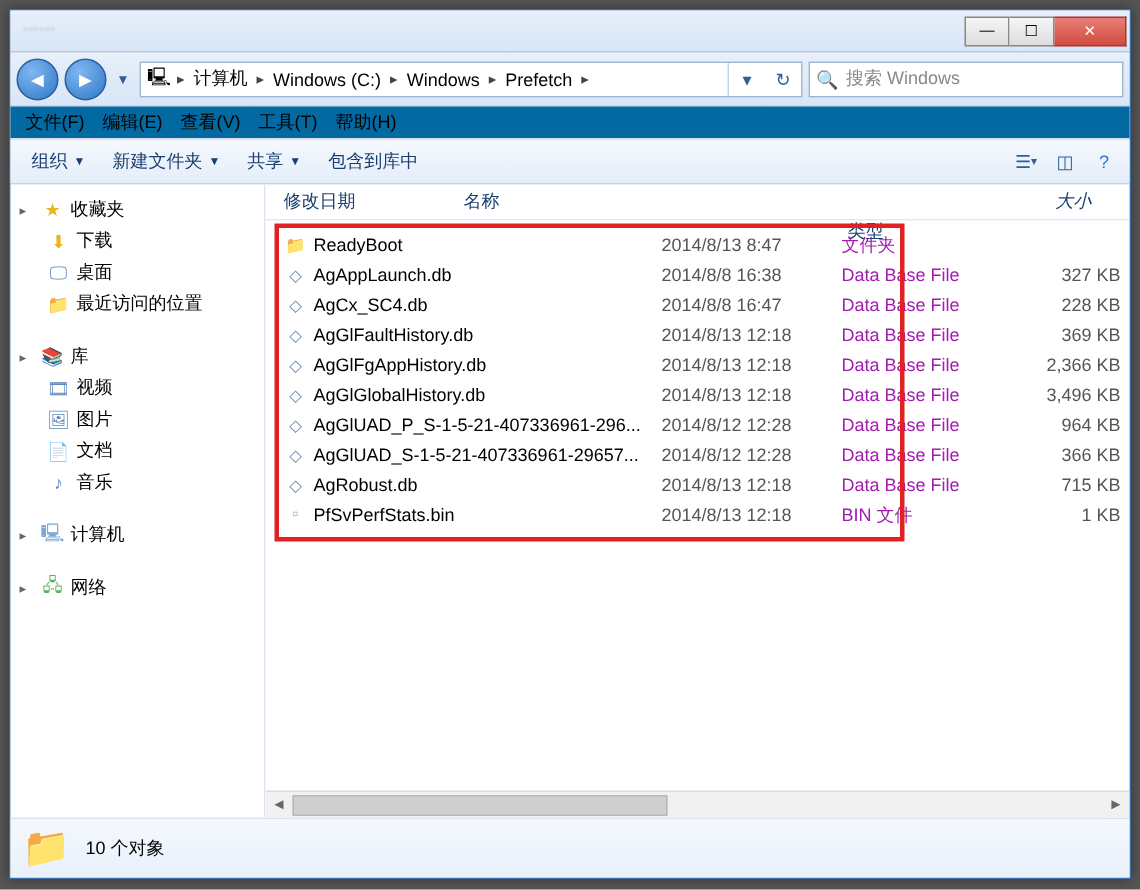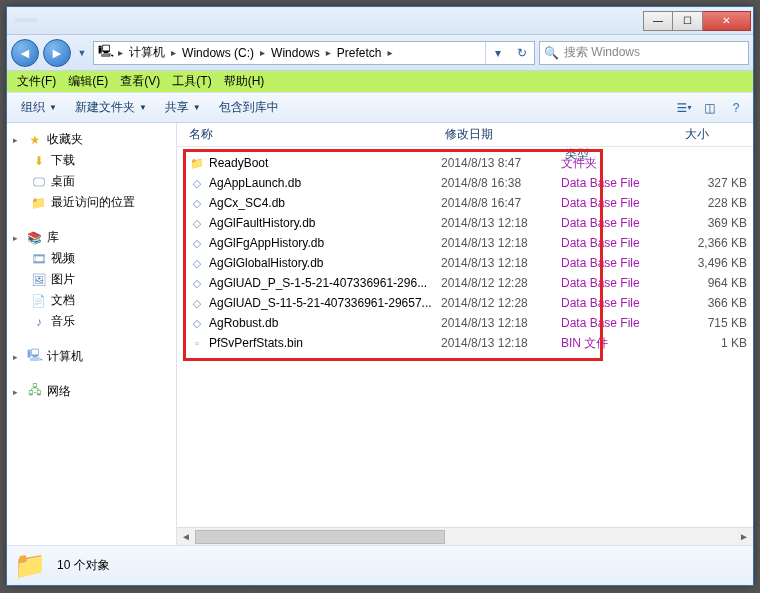--- a/index.html
+++ b/index.html
@@ -19,21 +19,21 @@
 .nav-drop { width: 14px; font-size: 9px; color: #2d5f98; cursor: pointer; text-align:center; }
 .addressbar { flex: 1; height: 24px; background: #fff; border: 1px solid #9fb6d1; display: flex; align-items: center; font-size: 12px; padding-left: 2px; }
 .addr-seg { display: flex; align-items: center; padding: 0 4px; height: 100%; cursor: pointer; white-space: nowrap; }
 .addr-arrow { font-size: 10px; color: #444; padding: 0 2px; }
 .addr-icon { width: 16px; height: 16px; margin: 0 2px; display:flex;align-items:center;justify-content:center; }
 .refresh-group { display:flex; border-left: 1px solid #c4d3e8; height:100%; }
 .refresh-btn { width: 24px; display:flex;align-items:center;justify-content:center; cursor:pointer; font-size:12px; color:#2d5f98; }
 .searchbox { width: 210px; height: 24px; background: #fff; border: 1px solid #9fb6d1; display: flex; align-items: center; padding: 0 4px; font-size: 12px; color: #888; }
 .searchbox .sicon { width: 16px; color:#5b88bd; margin-right:4px; }
 
-.menubar { height: 22px; background: #bef264; border-bottom: 1px solid #d9e3f0; display: flex; align-items: center; font-size: 12px; padding-left: 4px; }
+.menubar { height: 22px; background: #0369a1; border-bottom: 1px solid #d9e3f0; display: flex; align-items: center; font-size: 12px; padding-left: 4px; }
 .menubar span { padding: 2px 6px; cursor: pointer; }
 
 .toolbar { height: 30px; background: linear-gradient(#f5f9fe,#e4edf9); border-bottom: 1px solid #c4d3e8; display: flex; align-items: center; font-size: 12px; padding: 0 6px; gap: 2px; }
 .tool { padding: 3px 8px; cursor: pointer; color: #1a3e6e; display:flex; align-items:center; gap:2px; }
 .tool .dd { font-size: 8px; margin-left:2px; }
 .tool-right { margin-left: auto; display: flex; gap: 4px; }
 .tool-right .ibtn { width: 22px; height: 20px; display:flex;align-items:center;justify-content:center; cursor:pointer; color:#2d5f98; font-size:12px; }
 
 .body { flex: 1; display: flex; overflow: hidden; }
 .nav { width: 170px; border-right: 1px solid #d9e3f0; background: #fff; overflow-y: auto; padding: 6px 0 6px 2px; }
@@ -47,21 +47,21 @@
 .lib { color:#5b88bd; }
 .hdd { color:#7aa8d6; }
 .net { color:#5cae5c; }
 
 .content { flex: 1; display:flex; flex-direction:column; background:#fff; position:relative; overflow:hidden; }
 .cols { height: 24px; border-bottom: 1px solid #e3e9f2; display:flex; align-items:center; font-size:12px; color:#1a3e6e; padding-left: 8px; }
 .col { padding: 0 4px; border-right: 1px solid transparent; cursor:pointer; white-space:nowrap; }
 .col.name { width: 256px; }
 .col.date { width: 120px; }
 .col.type { width: 120px; margin-top: 40px; }
-.col.size { width: 70px; text-align:left; }
+.col.size { width: 70px; text-align:center;font-style:italic; }
 
 .filearea { flex:1; overflow:auto; position:relative; padding: 6px 0 4px 8px; }
 .redbox { position:absolute; left:6px; top:2px; width: 420px; height: 212px; border: 3px solid #e02222; pointer-events:none; }
 .row { display:flex; align-items:center; font-size:12px; height: 20px; cursor:pointer; }
 .cell.name { width: 256px; display:flex; align-items:center; gap:4px; padding-left:4px; white-space:nowrap; overflow:hidden; text-overflow:ellipsis; }
 .cell.date { width: 120px; color:#555; }
 .cell.type { width: 120px; color:#a21caf; }
 .cell.size { width: 70px; text-align:right; color:#555; padding-right:4px; }
 .file-ico { width:16px; height:16px; display:inline-flex; align-items:center; justify-content:center; font-size:11px; }
 .fico-folder { color:#e8b422; }
@@ -205,22 +205,22 @@
         <div class="nav-head">
             <span class="tri">▸</span>
             <span class="ico net">🖧</span>
             <span>网络</span>
           </div>
       </div>
     </div>
 
     <div class="content">
       <div class="cols">
+        <div class="col date">修改日期</div>
         <div class="col name">名称</div>
-        <div class="col date">修改日期</div>
         <div class="col type">类型</div>
         <div class="col size">大小</div>
       </div>
       <div class="filearea">
         <div class="redbox"></div>
         <div id="file-rows">
             <div class="row">
               <div class="cell name">
                 <span class="file-ico fico-folder">📁</span>
                 <span>ReadyBoot</span>
@@ -279,21 +279,21 @@
                 <span class="file-ico fico-db">◇</span>
                 <span>AgGlUAD_P_S-1-5-21-407336961-296...</span>
               </div>
               <div class="cell date">2014/8/12 12:28</div>
               <div class="cell type">Data Base File</div>
               <div class="cell size">964 KB</div>
             </div>
             <div class="row">
               <div class="cell name">
                 <span class="file-ico fico-db">◇</span>
-                <span>AgGlUAD_S-11-5-21-407336961-29657...</span>
+                <span>AgGlUAD_S-1-5-21-407336961-29657...</span>
               </div>
               <div class="cell date">2014/8/12 12:28</div>
               <div class="cell type">Data Base File</div>
               <div class="cell size">366 KB</div>
             </div>
             <div class="row">
               <div class="cell name">
                 <span class="file-ico fico-db">◇</span>
                 <span>AgRobust.db</span>
               </div>

